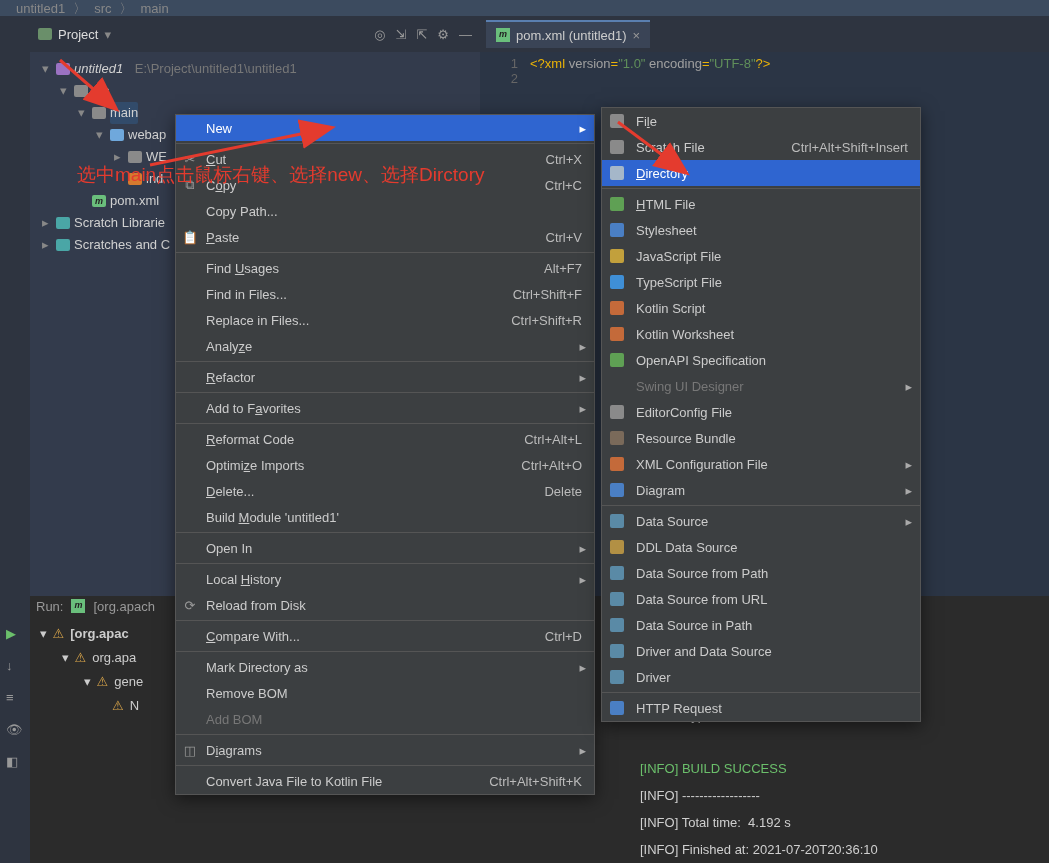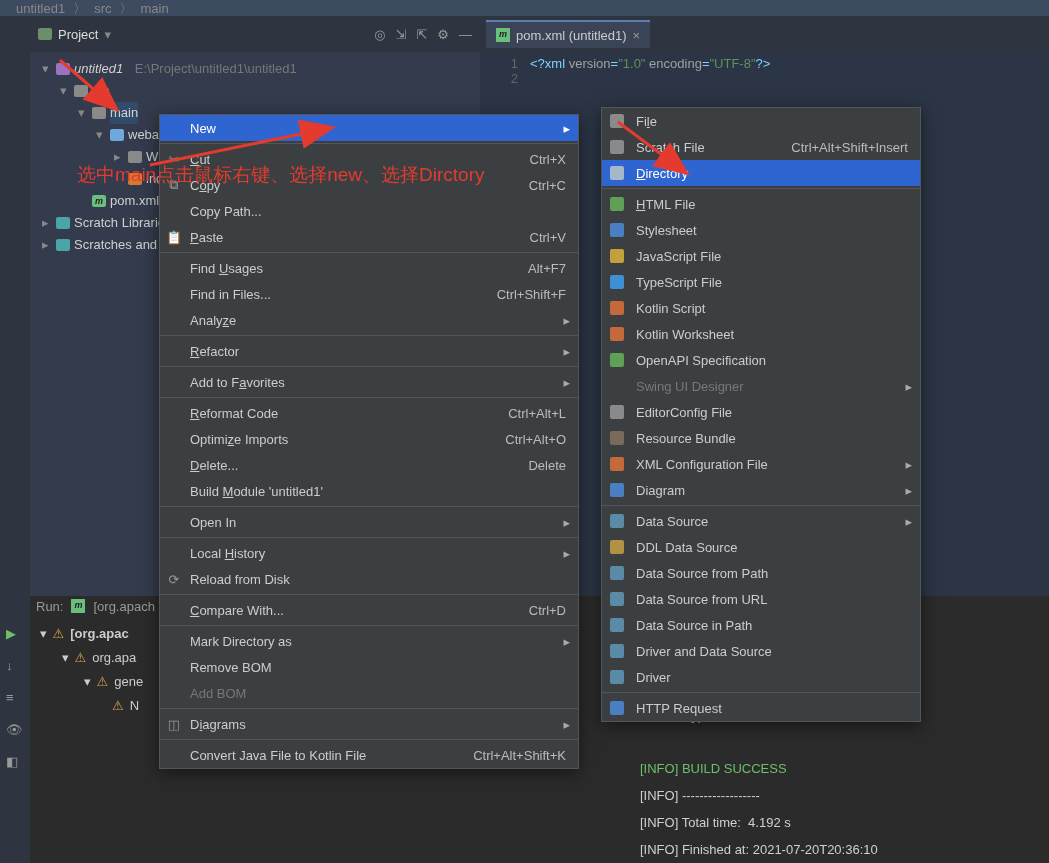--- a/index.html
+++ b/index.html
@@ -33,21 +33,21 @@
 .tree .sel { background:#324b6a; border-radius:2px; }
 
 .editor-area { flex:1; background:#2b3545; display:flex; flex-direction:column; }
 .tabs { height:36px; background:#2e3440; display:flex; align-items:center; padding-left:6px; }
 .tab { background:#3a4456; height:28px; display:flex; align-items:center; gap:6px; padding:0 10px; border-top:2px solid #5a7fb0; color:#ccc; }
 .tab .close { color:#999; }
 .code { padding:4px 0 0 0; font-family:Consolas,monospace; font-size:14px; }
 .code .line { display:flex; }
 .gutter { width:50px; text-align:right; padding-right:12px; color:#666; }
 .code-text { color:#bbb; white-space:pre; }
-.cx-q { color:#7dd3fc; }
+.cx-q { color:#eab308; }
 .cx-s { color:#608f5a; }
 .cx-attr { color:#a0a0a0; }
 .cx-com { color:#7a7a7a; font-style:italic; }
 
 .run-panel { height:267px; background:#2b2b2b; display:flex; }
 .run-gutter { width:30px; background:#2e3440; display:flex; flex-direction:column; align-items:center; padding-top:30px; gap:14px; }
 .run-gutter .gic { width:18px; height:18px; }
 .run-body { flex:1; display:flex; flex-direction:column; }
 .run-head { height:24px; display:flex; align-items:center; gap:8px; padding:0 6px; color:#999; }
 .run-content { flex:1; display:flex; }
@@ -63,21 +63,21 @@
 .ctx .item.selnew { background:#2f65d0; color:#fff; }
 .ctx .item .shortcut { margin-left:auto; padding-left:40px; color:#bbb; }
 .ctx .item .arrow { position:absolute; right:8px; color:#aaa; }
 .ctx .item.selnew .arrow { color:#fff; }
 .ctx hr { border:0; border-top:1px solid #555; margin:2px 0; }
 .ctx .item .pre-ico { position:absolute; left:6px; width:16px; text-align:center; color:#999; }
 .ctx .item u { text-decoration:underline; }
 .ctx .item.dis { color:#777; }
 
 .sub { left:601px; top:107px; width:320px; }
-.main-ctx { left:159px; top:114px; width:420px; }
+.main-ctx { left:175px; top:114px; width:420px; }
 .sub .item { padding-left:34px; }
 .sub .item .fic { position:absolute; left:8px; width:14px; height:14px; border-radius:2px; display:inline-block; }
 .fic-file { background:#8a8a8a; }
 .fic-scratch { background:#8a8a8a; }
 .fic-dir { background:#a5b7c9; }
 .fic-html { background:#5fa054; }
 .fic-css { background:#4a7fc4; }
 .fic-js { background:#c2a03c; }
 .fic-ts { background:#3f8fd6; }
 .fic-pkg { background:#7a8a3c; }
@@ -293,20 +293,24 @@
   <hr>
   <div class="item">
       <span>Find <u>U</u>sages</span>
       <span class="shortcut">Alt+F7</span>
     </div>
   <div class="item">
       <span>Find in Files...</span>
       <span class="shortcut">Ctrl+Shift+F</span>
     </div>
   <div class="item">
+      <span>Replace in Files...</span>
+      <span class="shortcut">Ctrl+Shift+R</span>
+    </div>
+  <div class="item">
       <span>Analy<u>z</u>e</span>
       <span class="arrow">▸</span>
     </div>
   <hr>
   <div class="item">
       <span><u>R</u>efactor</span>
       <span class="arrow">▸</span>
     </div>
   <hr>
   <div class="item">

